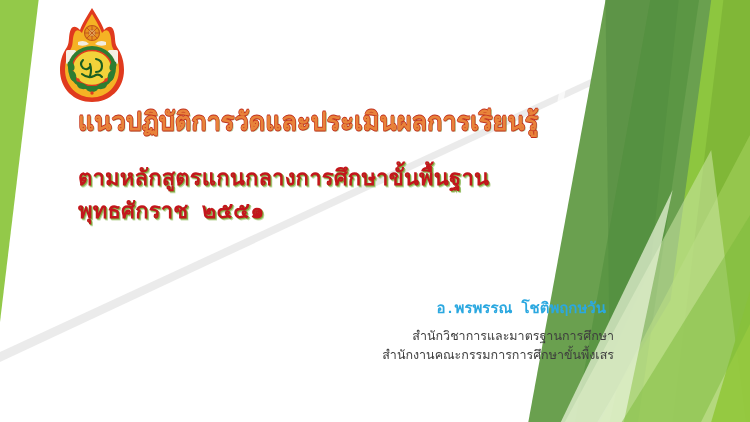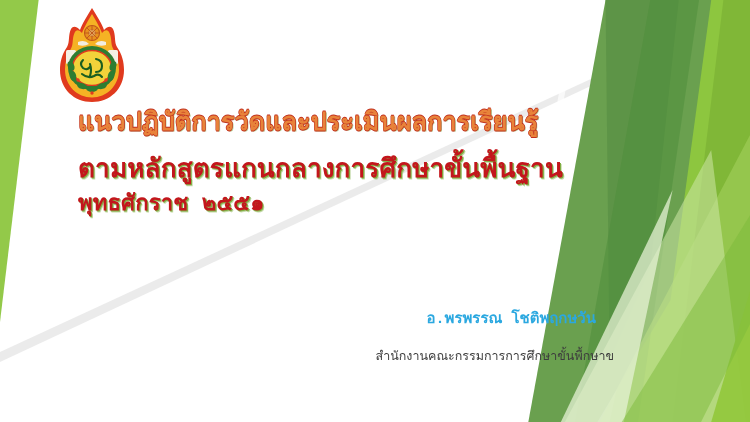--- a/index.html
+++ b/index.html
@@ -52,23 +52,23 @@
   }
   #title-line-1 {
     font-size: 25px;
     color: #E8833A;
     text-shadow:
       -0.6px 0 0 #C03020, 0.6px 0 0 #C03020,
       0 -0.6px 0 #C03020, 0 0.6px 0 #C03020,
       1.2px 1.2px 0 rgba(120,170,60,0.55);
   }
   #title-line-2 {
-    font-size: 26px;
+    font-size: 22px;
     color: #C3161C;
-    margin-top: 18px;
+    margin-top: 30px;
     text-shadow:
       1.1px 1.1px 0 #7FAE42,
       1.8px 1.8px 0 rgba(127,174,66,0.45);
   }
   #title-line-3 {
     font-size: 22px;
     color: #C3161C;
     margin-top: 8px;
     text-shadow:
       1.1px 1.1px 0 #7FAE42,
@@ -77,21 +77,21 @@
 
   
   #presenter-block {
     position: absolute;
     right: 148px;
     top: 292px;
     width: 470px;
     text-align: right;
   }
   #presenter-name {
-    margin: 18px;
+    margin: 8px;
     font-size: 15px;
     font-weight: bold;
     color: #2BA8E0;
     line-height: 1.3;
     white-space: nowrap;
   }
   .affiliation {
     margin: 0;
     font-size: 12.5px;
     color: #3E3E3E;
@@ -190,16 +190,17 @@
   </svg>
 
   <div id="title-block">
     <p class="title-line" id="title-line-1">แนวปฏิบัติการวัดและประเมินผลการเรียนรู้</p>
     <p class="title-line" id="title-line-2">ตามหลักสูตรแกนกลางการศึกษาขั้นพื้นฐาน</p>
     <p class="title-line" id="title-line-3">พุทธศักราช ๒๕๕๑</p>
   </div>
 
   <div id="presenter-block">
     <p id="presenter-name">อ.พรพรรณ  โชติพฤกษวัน</p>
-    <p class="affiliation" id="affiliation-3">สำนักงานคณะกรรมการการศึกษาขั้นพื้กษาข</p>
+    <p class="affiliation" id="affiliation-2">สำนักวิชาการและมาตรฐานการศึกษา</p>
+    <p class="affiliation" id="affiliation-3">สำนักงานคณะกรรมการการศึกษาขั้นพื้งเสร</p>
   </div>
 
 </div>
 
 </body></html>

